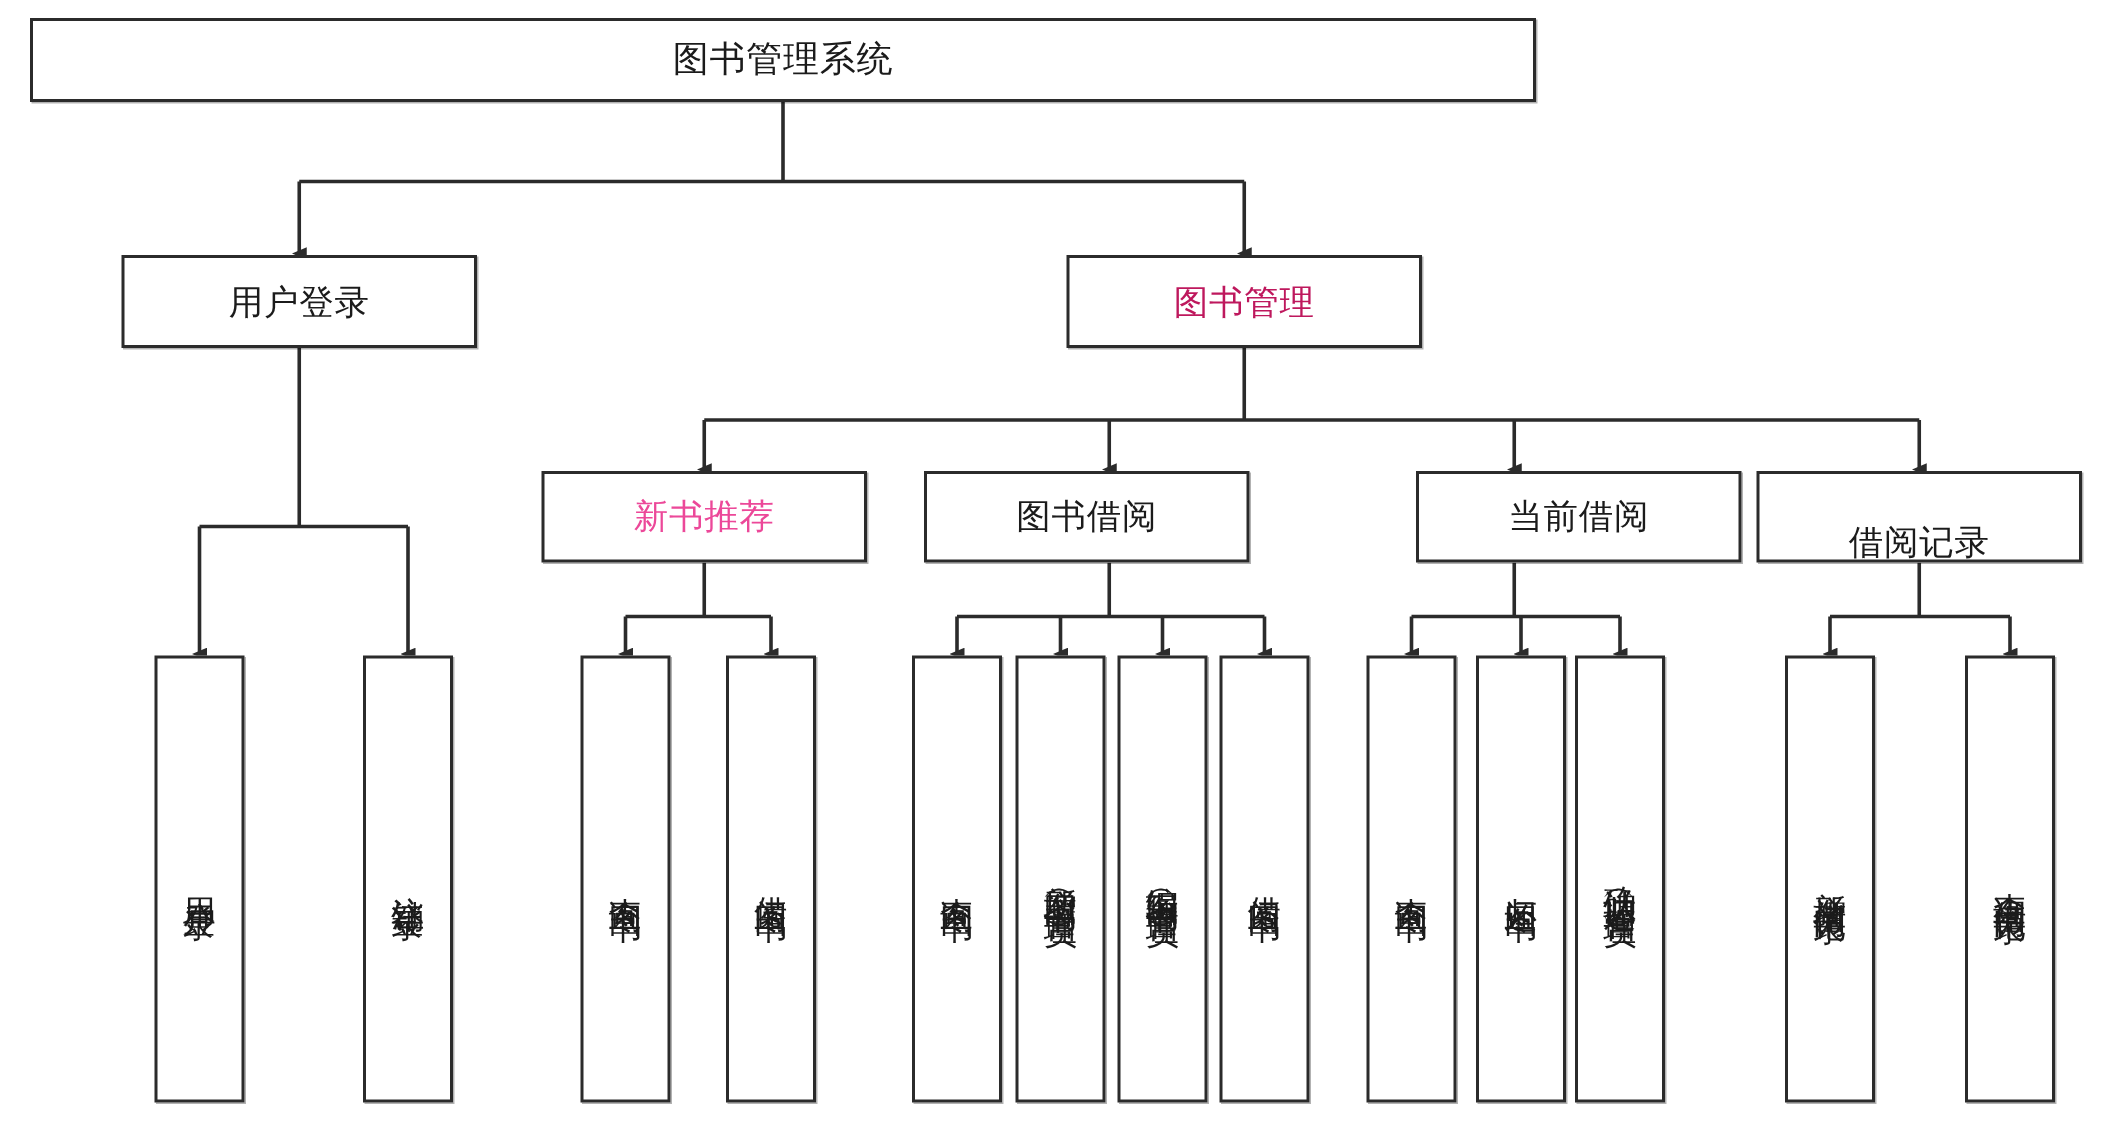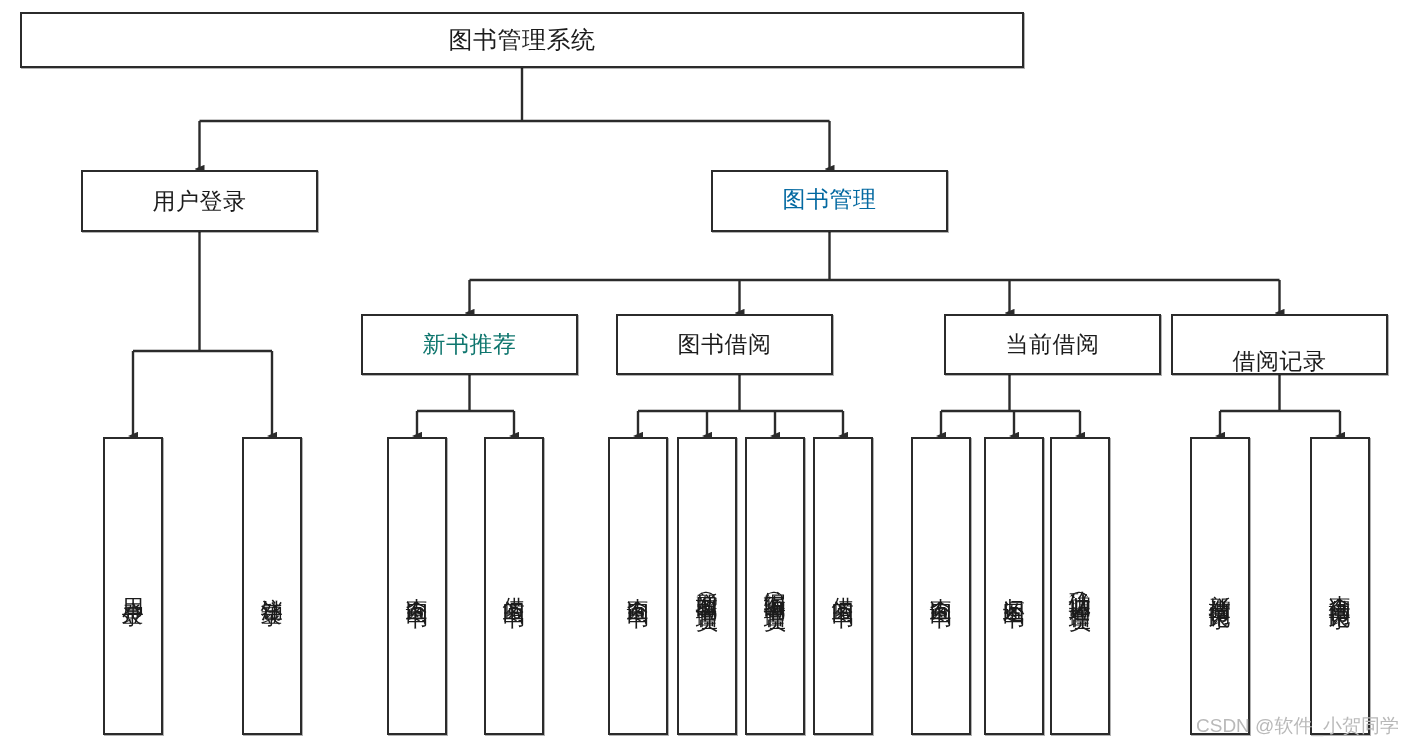--- a/index.html
+++ b/index.html
@@ -111,24 +111,24 @@
   </svg>
 
   <div id="node-layer">
       <div class="node-box root" style="left: 20px; top: 12px; width: 1004px; height: 56px; border-color: rgb(43, 43, 43); background: rgb(255, 255, 255);">
         <span class="node-label" style="color: rgb(27, 27, 27);">图书管理系统</span>
       </div>
       <div class="node-box" style="left: 81px; top: 170px; width: 237px; height: 62px; border-color: rgb(43, 43, 43); background: rgb(255, 255, 255);">
         <span class="node-label" style="color: rgb(27, 27, 27);">用户登录</span>
       </div>
       <div class="node-box" style="left: 711px; top: 170px; width: 237px; height: 62px; border-color: rgb(43, 43, 43); background: rgb(255, 255, 255);">
-        <span class="node-label" style="color: #0369a1; font-family: Liberation Mono, monospace;">图书管理</span>
+        <span class="node-label" style="color: #be185d;">图书管理</span>
       </div>
       <div class="node-box" style="left: 361px; top: 314px; width: 217px; height: 61px; border-color: rgb(43, 43, 43); background: rgb(255, 255, 255);">
-        <span class="node-label" style="color: #0f766e;">新书推荐</span>
+        <span class="node-label" style="color: #ec4899;">新书推荐</span>
       </div>
       <div class="node-box" style="left: 616px; top: 314px; width: 217px; height: 61px; border-color: rgb(43, 43, 43); background: rgb(255, 255, 255);">
         <span class="node-label" style="color: rgb(27, 27, 27);">图书借阅</span>
       </div>
       <div class="node-box" style="left: 901px; top: 314px; width: 217px; height: 61px; border-color: rgb(43, 43, 43); background: rgb(255, 255, 255); margin-left: 43px;">
         <span class="node-label" style="color: rgb(27, 27, 27);">当前借阅</span>
       </div>
       <div class="node-box" style="left: 1171px; top: 314px; width: 217px; height: 61px; border-color: rgb(43, 43, 43); background: rgb(255, 255, 255);">
         <span class="node-label" style="color: rgb(27, 27, 27); margin-top: 34px;">借阅记录</span>
       </div>
@@ -166,14 +166,13 @@
         <span class="node-label" style="color: rgb(27, 27, 27);">确认归还（管理员）</span>
       </div>
       <div class="node-box vertical" style="left: 1190px; top: 437px; width: 60px; height: 298px; border-color: rgb(43, 43, 43); background: rgb(255, 255, 255);">
         <span class="node-label" style="color: rgb(27, 27, 27);">新增借阅记录</span>
       </div>
       <div class="node-box vertical" style="left: 1310px; top: 437px; width: 60px; height: 298px; border-color: rgb(43, 43, 43); background: rgb(255, 255, 255);">
         <span class="node-label" style="color: rgb(27, 27, 27);">查询借阅记录</span>
       </div>
     </div>
 
-  <div class="watermark" style="left: 1196px; top: 713px; color: rgb(185, 185, 185);">CSDN @软件_小贺同学</div>
 </div>
 
 </body></html>

